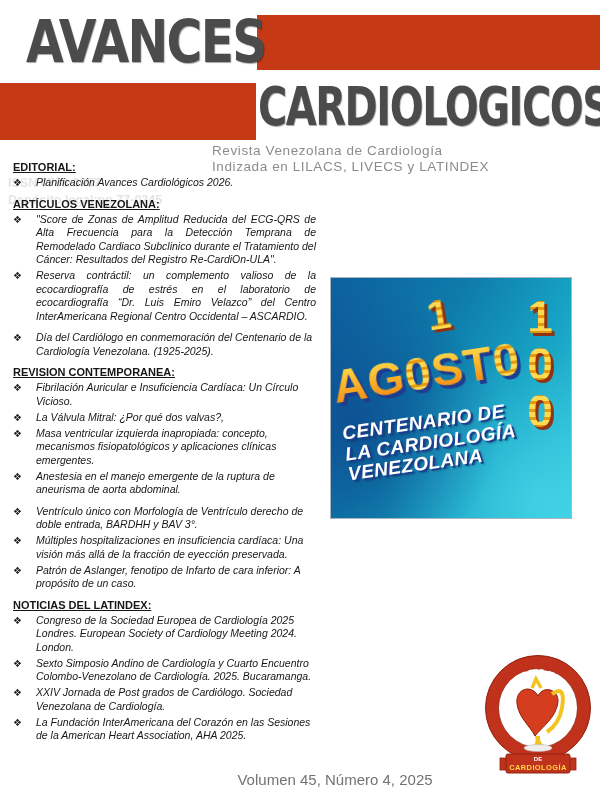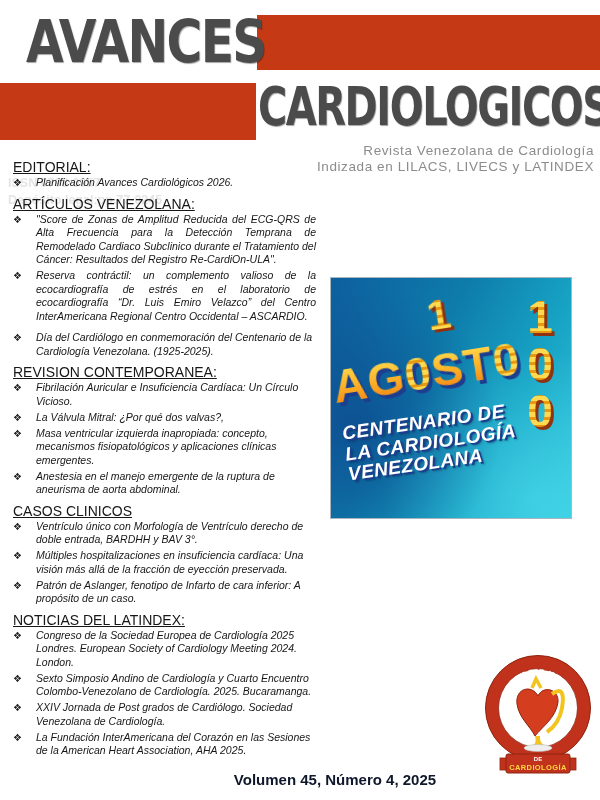--- a/index.html
+++ b/index.html
@@ -10,27 +10,27 @@
   .band-top{position:absolute;left:257px;top:15px;right:0;height:55px;background:#c53a15;}
   .band-mid{position:absolute;left:0;top:83px;width:256px;height:57px;background:#c53a15;}
   .title-avances{position:absolute;left:26px;top:12px;font-family:"DejaVu Sans",sans-serif;
         font-weight:bold;font-size:58px;line-height:60px;color:#4b4b4b;letter-spacing:-2px;
         transform:scaleX(.84);transform-origin:left top;text-shadow:1px 1px 1px rgba(0,0,0,.35);}
   .title-cardio{position:absolute;left:258px;top:78px;font-family:"DejaVu Sans",sans-serif;
         font-weight:bold;font-size:54px;line-height:58px;color:#4b4b4b;letter-spacing:-2px;
         transform:scaleX(.74);transform-origin:left top;text-shadow:1px 1px 1px rgba(0,0,0,.35);}
   .issn-block{position:absolute;left:8px;top:92px;color:#e5e5e5;font-weight:bold;
         font-size:12.5px;line-height:17px;}
-  .subtitle{position:absolute;left:212px;top:143px;width:382px;text-align:right;
+  .subtitle{position:absolute;left:212px;top:143px;width:382px;text-align:left;
         color:#8c8c8c;font-size:13.5px;line-height:16px;letter-spacing:.6px;}
 
   
   .toc{position:absolute;left:13px;top:161px;width:303px;font-size:10.5px;line-height:13.5px;color:#161616;}
   .section{margin-bottom:8px;}
-  .heading{font-weight:normal;text-decoration:underline;font-size:14px;margin-bottom:1.5px;}
+  .heading{font-weight:bold;text-decoration:underline;font-size:11px;margin-bottom:1.5px;}
   .item{display:flex;margin-bottom:2.5px;}
   .bullet{flex:none;width:23px;font-size:10px;color:#222;}
   .item-text{flex:1;font-style:italic;}
   .sec-justify .item-text{text-align:justify;}
 
   
   .poster{position:absolute;left:330px;top:277px;width:240px;height:240px;overflow:hidden;
         border:1px solid #a9b6bf;
         background:
           radial-gradient(circle at 12% 62%, rgba(13,53,130,.55), rgba(13,53,130,0) 55%),
@@ -48,21 +48,21 @@
         font-weight:bold;font-size:47px;line-height:50px;white-space:nowrap;letter-spacing:1px;
         filter:drop-shadow(3px 4px 0 #1d3e8f);}
   .grad-letter{background:linear-gradient(180deg,#ffe85e 0%,#fdb629 48%,#ef7b10 100%);
         -webkit-background-clip:text;background-clip:text;color:transparent;}
   .centenario{position:absolute;left:10px;top:146px;transform:rotate(-8deg);transform-origin:left top;
         color:#fff;font-weight:bold;font-style:italic;font-size:19px;line-height:20.5px;
         letter-spacing:.5px;text-shadow:2px 2px 0 #1d3e8f,3px 3px 2px rgba(0,0,0,.25);}
 
   
   .footer{position:absolute;left:170px;top:771px;width:330px;text-align:center;
-        font-weight:bold;font-size:15px;color:#0f172a;}
+        font-weight:normal;font-size:15px;color:#737373;}
   .logo{position:absolute;left:482px;top:652px;width:112px;height:130px;}
 </style>
 </head>
 <body>
 
 <div class="page">
 
   <div class="band-top"></div>
   <div class="band-mid">
     <div class="issn-block">
@@ -120,21 +120,20 @@
         <span class="bullet">❖</span>
         <span class="item-text">Masa ventricular izquierda inapropiada: concepto, mecanismos fisiopatológicos y aplicaciones clínicas emergentes.</span>
       </div>
       <div class="item">
         <span class="bullet">❖</span>
         <span class="item-text">Anestesia en el manejo emergente de la ruptura de aneurisma de aorta abdominal.</span>
       </div>
     </div>
 
     <div class="section">
-      <div class="heading">CASOS CLINICOS</div>
       <div class="item">
         <span class="bullet">❖</span>
         <span class="item-text">Ventrículo único con Morfología de Ventrículo derecho de doble entrada, BARDHH y BAV 3°.</span>
       </div>
       <div class="item">
         <span class="bullet">❖</span>
         <span class="item-text">Múltiples hospitalizaciones en insuficiencia cardíaca: Una visión más allá de la fracción de eyección preservada.</span>
       </div>
       <div class="item">
         <span class="bullet">❖</span>

